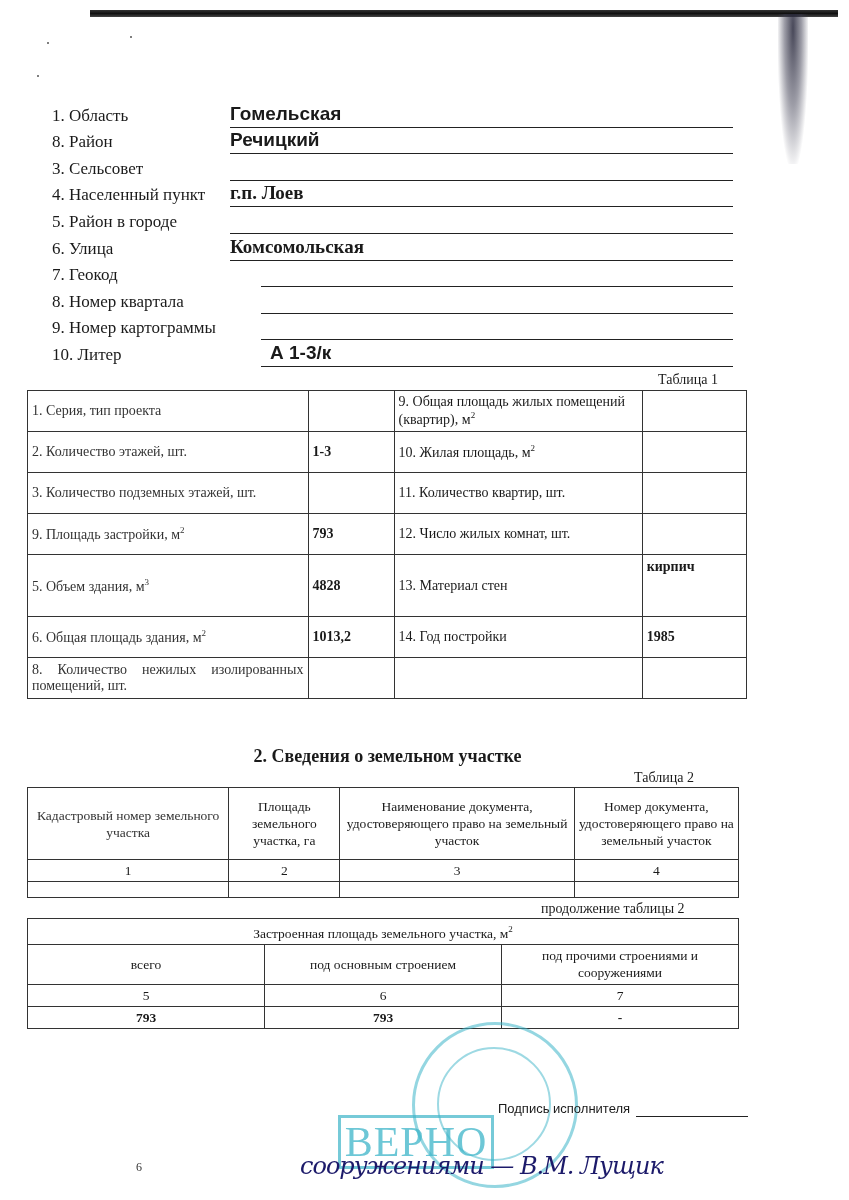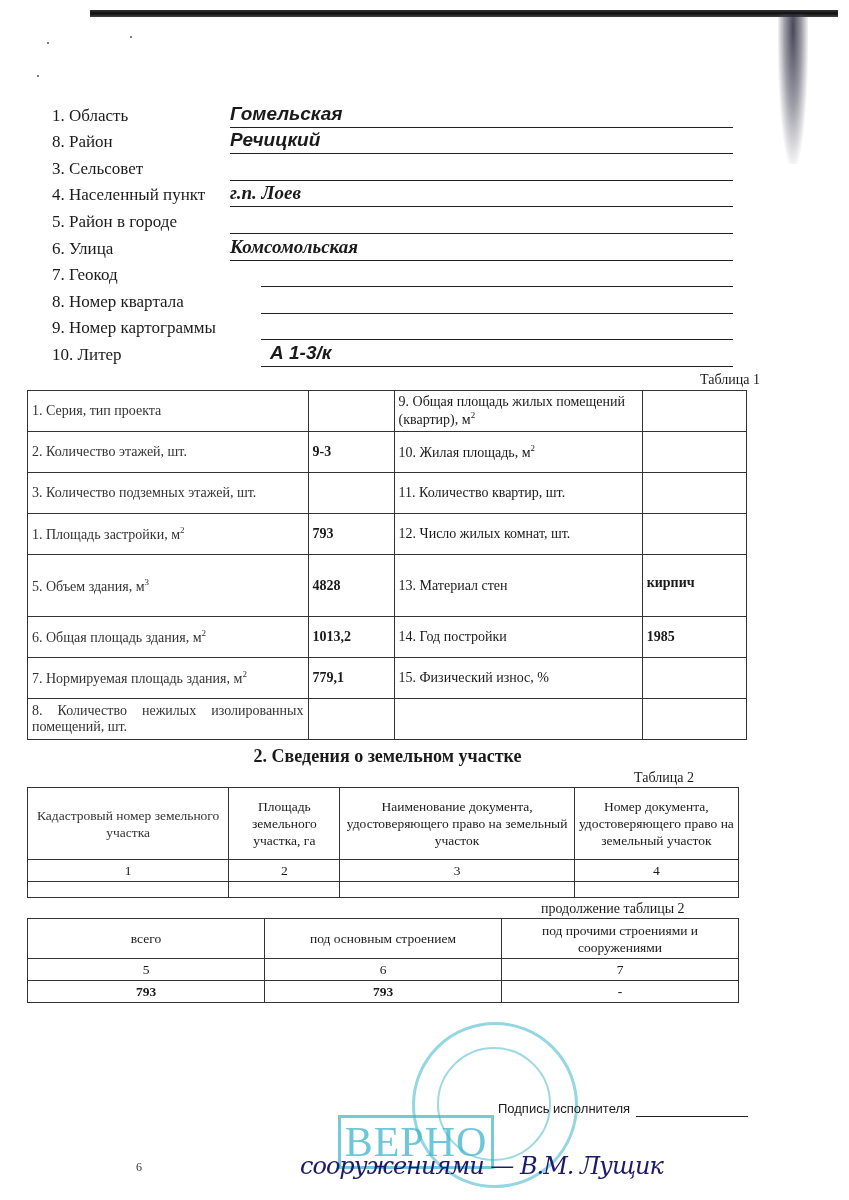--- a/index.html
+++ b/index.html
@@ -8,21 +8,21 @@
   .scan-top { position: absolute; left: 90px; top: 10px; width: 748px; height: 7px;
               background: linear-gradient(180deg, #333 0%, #111 50%, #444 100%); }
   .scan-streak { position: absolute; left: 778px; top: 14px; width: 30px; height: 150px;
                  background: radial-gradient(ellipse at 50% 10%, rgba(40,40,60,0.85) 0%, rgba(60,60,80,0.5) 40%, rgba(255,255,255,0) 75%); }
   .speck { position: absolute; width: 2px; height: 2px; background: #555; border-radius: 1px; }
 
   
   .field { position: absolute; left: 33px; height: 26px; width: 700px; }
   .field .lbl { position: absolute; left: 0; bottom: 2px; font-size: 17px; white-space: nowrap; margin-left: 19px; }
   .field .line { position: absolute; right: 0; bottom: 0; height: 1px; background: #222; }
-  .field .val { position: absolute; bottom: 3px; font-size: 19px; font-weight: bold; white-space: nowrap; font-style: italic; }
+  .field .val { position: absolute; bottom: 3px; font-size: 19px; font-weight: bold; white-space: nowrap; }
   .val.sans { font-family: "Liberation Sans", "DejaVu Sans", sans-serif; }
 
   .caption { position: absolute; font-size: 14px; }
 
   table { border-collapse: collapse; position: absolute; font-size: 14px; }
   td { border: 1px solid #333; padding: 2px 4px; vertical-align: middle; }
   .t1 td { height: 36px; }
   .t1 .c1 { width: 268px; color: #333; }
   .t1 .c2 { width: 76px; font-weight: bold; }
   .t1 .c3 { width: 236px; }
@@ -106,64 +106,58 @@
     <span class="line" style="left:228px"></span>
     <span class="val" style="left:235px"></span>
   </div>
   <div class="field" style="top:341px">
     <span class="lbl">10. Литер</span>
     <span class="line" style="left:228px"></span>
     <span class="val sans" style="left:237px">А 1-3/к</span>
   </div>
 </div>
 
-<div class="caption" style="left:700px;top:372px">Таблица 1</div>
+<div class="caption" style="left:658px;top:372px">Таблица 1</div>
 <table class="t1" style="left:27px;top:390px;width:720px">
   <tbody>
       <tr>
     <td class="c1"><span>1. Серия, тип проекта</span></td>
     <td class="c2"></td>
     <td class="c3"><span>9. Общая площадь жилых помещений (квартир), м</span><sup>2</sup></td>
     <td class="c4"></td>
   </tr>
   <tr>
     <td class="c1"><span>2. Количество этажей, шт.</span></td>
-    <td class="c2">9-3</td>
+    <td class="c2">1-3</td>
     <td class="c3"><span>10. Жилая площадь, м</span><sup>2</sup></td>
     <td class="c4"></td>
   </tr>
   <tr>
     <td class="c1 just"><span>3. Количество подземных этажей, шт.</span></td>
     <td class="c2"></td>
     <td class="c3"><span>11. Количество квартир, шт.</span></td>
     <td class="c4"></td>
   </tr>
   <tr>
-    <td class="c1"><span>1. Площадь застройки, м</span><sup>2</sup></td>
+    <td class="c1"><span>9. Площадь застройки, м</span><sup>2</sup></td>
     <td class="c2">793</td>
     <td class="c3"><span>12. Число жилых комнат, шт.</span></td>
     <td class="c4"></td>
   </tr>
   <tr style="height:62px">
     <td class="c1"><span>5. Объем здания, м</span><sup>3</sup></td>
     <td class="c2">4828</td>
     <td class="c3"><span>13. Материал стен</span></td>
-    <td class="c4" style="vertical-align:top;padding-top:20px">кирпич</td>
+    <td class="c4" style="vertical-align:top;padding-top:4px">кирпич</td>
   </tr>
   <tr>
     <td class="c1"><span>6. Общая площадь здания, м</span><sup>2</sup></td>
     <td class="c2">1013,2</td>
     <td class="c3"><span>14. Год постройки</span></td>
     <td class="c4">1985</td>
-  </tr>
-  <tr>
-    <td class="c1"><span>7. Нормируемая площадь здания, м</span><sup>2</sup></td>
-    <td class="c2">779,1</td>
-    <td class="c3"><span>15. Физический износ, %</span></td>
-    <td class="c4"></td>
   </tr>
   <tr>
     <td class="c1 just"><span>8. Количество нежилых изолированных помещений, шт.</span></td>
     <td class="c2"></td>
     <td class="c3"></td>
     <td class="c4"></td>
   </tr>
 </tbody>
   </table>
 
@@ -189,20 +183,23 @@
     <td></td>
     <td></td>
     <td></td>
   </tr>
 </tbody>
   </table>
 
 <div class="caption" style="left:541px;top:901px">продолжение таблицы 2</div>
 <table class="t3" style="left:27px;top:918px;width:712px">
   <tbody>
+      <tr style="height:18px">
+    <td colspan="3"><span>Застроенная площадь земельного участка, м</span><sup>2</sup></td>
+  </tr>
   <tr style="height:40px">
     <td style="width:228px">всего</td>
     <td style="width:228px">под основным строением</td>
     <td style="width:228px">под прочими строениями и сооружениями</td>
   </tr>
   <tr style="height:18px">
     <td>5</td>
     <td>6</td>
     <td>7</td>
   </tr>

